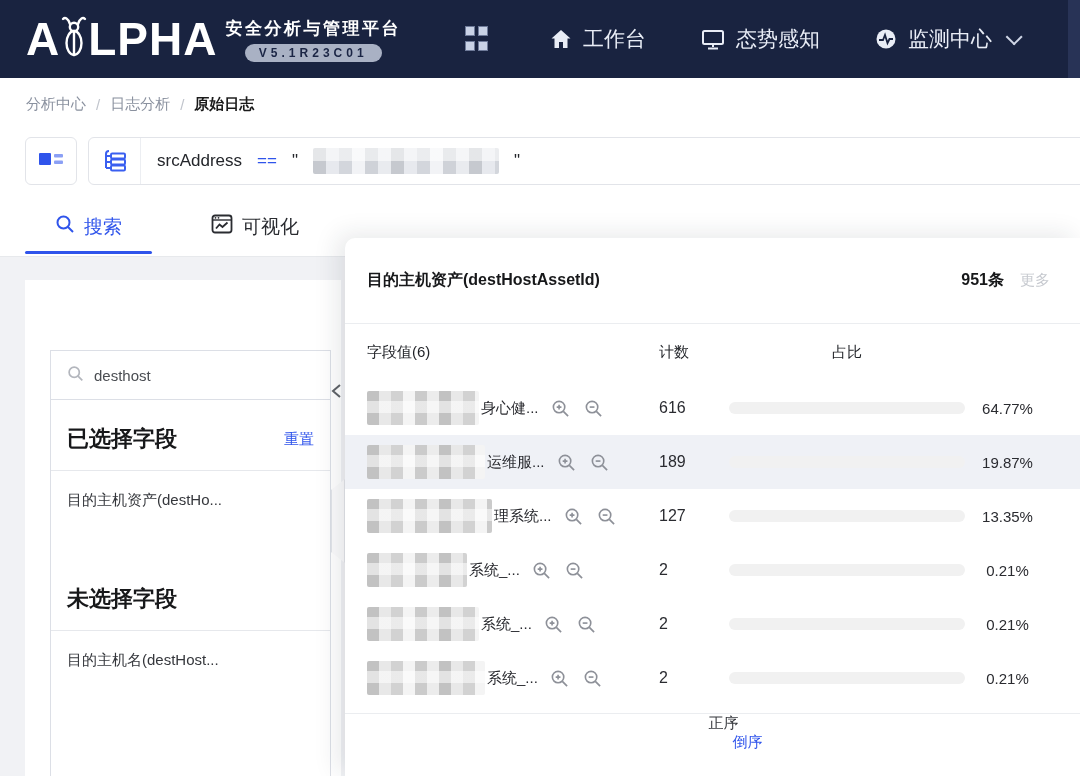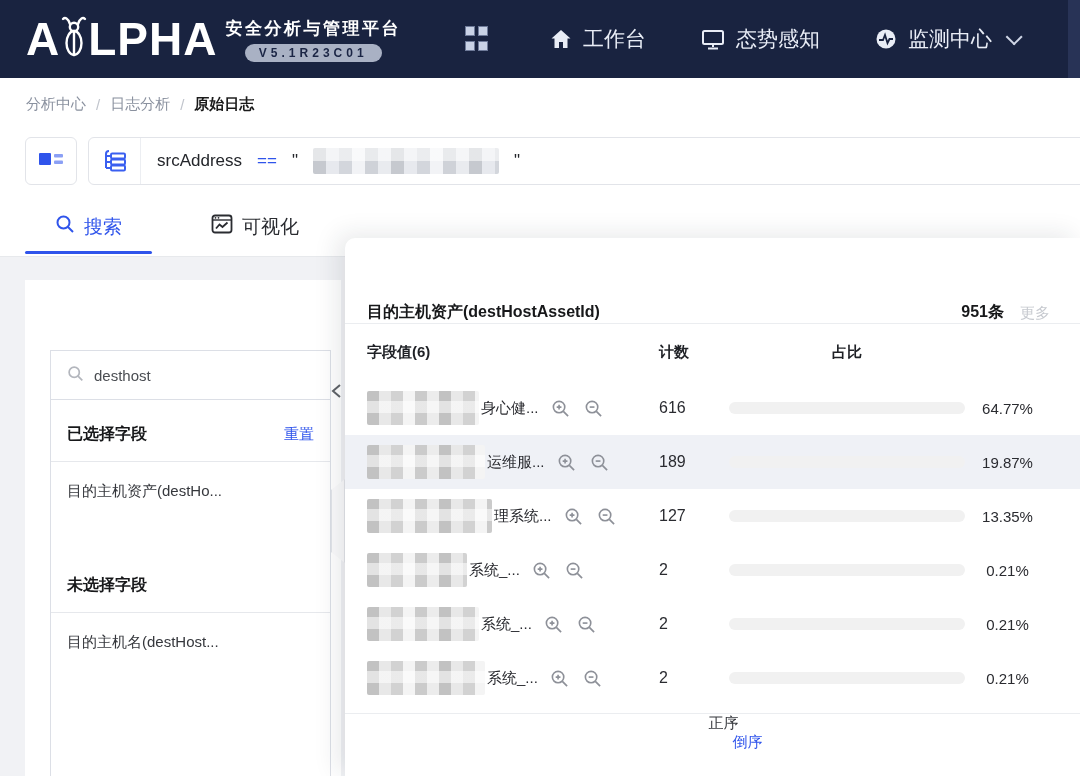--- a/index.html
+++ b/index.html
@@ -52,39 +52,39 @@
 
   
   .content { position:absolute; top:256px; left:0; width:1080px; height:520px; background:#f1f2f5; border-top:1px solid #e7e9ec; }
 
   
   .sidepanel { position:absolute; left:25px; top:23px; width:316px; height:497px; background:#fff; }
   .side-inner { position:absolute; left:25px; top:70px; width:281px; height:427px; border:1px solid #dcdfe6; border-bottom:none; background:#fff; }
   .side-search { height:49px; border-bottom:1px solid #dcdfe6; display:flex; align-items:center; padding-left:16px; gap:10px; cursor:text; }
   .side-search .sval { font-size:15px; color:#4a4d52; }
   .side-sec-head { display:flex; align-items:center; justify-content:space-between; padding:24px 16px 16px; border-bottom:1px solid #e6e8ec; }
-  .side-sec-head .h { font-size:16px; font-weight:800; color:#17181a; }
+  .side-sec-head .h { font-size:22px; font-weight:800; color:#17181a; }
   .link-blue { font-size:15px; color:#2f54eb; cursor:pointer; }
   .side-item { font-size:15px; color:#35373c; padding:20px 16px 0; cursor:pointer; white-space:nowrap; overflow:hidden; }
   .sec-gap { height:50px; }
 
   
   .collapse-chev { position:absolute; left:331px; top:126px; color:#5f6368; }
   .collapse-tab { position:absolute; left:331px; top:222px; width:14px; height:84px; background:#fbfbfc; clip-path:polygon(100% 0,100% 100%,0 87%,0 13%); box-shadow:inset 0 0 0 1px #e3e5ea; }
 
   
   .popup { position:absolute; left:345px; top:238px; width:735px; height:538px; background:#fff; border-radius:10px 0 0 0; box-shadow:-8px -4px 24px rgba(30,35,48,.10); }
-  .popup-head { height:85px; display:flex; align-items:flex-end; padding:0 30px 0 22px; }
+  .popup-head { height:85px; display:flex; align-items:center; padding:0 30px 0 22px; }
   .popup-title { font-size:16px; font-weight:800; color:#17181a; }
   .popup-head .spacer { flex:1; }
   .popup-total { font-size:16px; font-weight:800; color:#17181a; }
   .popup-more { font-size:15px; color:#c6c9cf; margin-left:16px; cursor:pointer; }
   .popup-divider { border-top:1px solid #ebedf0; margin:0; }
   .cols, .prow { display:grid; grid-template-columns:292px 70px 236px 1fr; align-items:center; padding:0 30px 0 22px; }
-  .cols { height:57px; font-size:15px; font-weight:700; color:#1f2126; }
+  .cols { height:57px; font-size:15px; font-weight:400; color:#1f2126; }
   .cols .c-ratio { text-align:center; }
   .prows { }
   .prow { height:54px; font-size:15px; color:#28292e; }
   .prow.hovered { background:#eff1f6; }
   .cell-val { display:flex; align-items:center; min-width:0; }
   .v-mosaic { height:34px; flex:none;
     background-image:
       repeating-linear-gradient(0deg, rgba(255,255,255,0) 0 12px, rgba(255,255,255,.55) 12px 24px),
       repeating-linear-gradient(90deg,#c2c2c2 0 12px,#e8e8e8 12px 24px,#d2d2d2 24px 36px,#f4f4f4 36px 48px,#cbcbcb 48px 60px,#ececec 60px 72px);
   }

